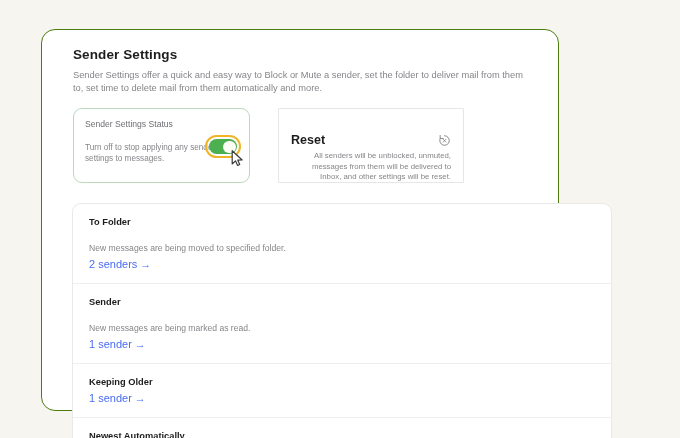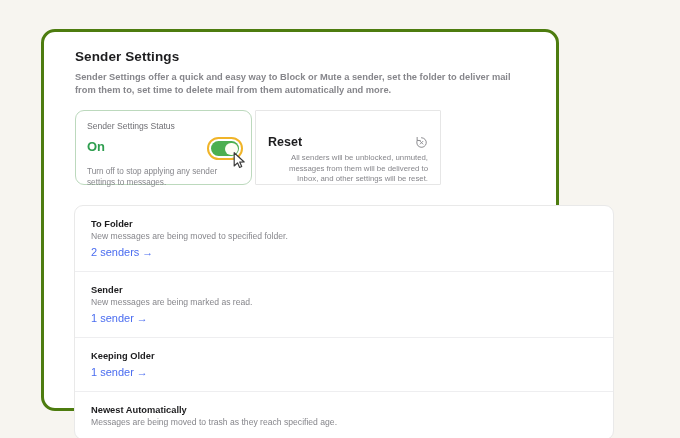--- a/index.html
+++ b/index.html
@@ -25,48 +25,47 @@
   }
 
   
   .outer-card {
     position: absolute;
     left: 41px;
     top: 29px;
     width: 518px;
     height: 382px;
     background: #ffffff;
-    border: 3px solid #4d7c0f;
+    border: 1px solid #4d7c0f;
     border-radius: 14px;
   }
 
   
   .header { padding: 16px 30px 0 31px; }
 
   .page-title {
     font-size: 13.5px;
     font-weight: bold;
     color: #1d1d1f;
     letter-spacing: .1px;
     line-height: 17px;
   }
 
   .page-desc {
     margin-top: 6px;
     font-size: 9.3px;
     color: #86868b;
     line-height: 13.2px;
     max-width: 530px;
-    font-weight: bold;
   }
 
   
   .cards-row {
     display: flex;
-    gap: 3px;
+    gap: 28px;
     padding: 13px 0 0 31px;
   }
 
   .status-card {
     position: relative;
     width: 177px;
     height: 75px;
     border: 1px solid #bcd9bd;
     border-radius: 9px;
     padding: 10px 11px 0 11px;
@@ -182,21 +181,21 @@
   .list-item { padding: 12px 16px 11px 16px; }
   .list-item + .list-item { border-top: 1px solid #eeeef0; }
 
   .item-title {
     font-size: 9.3px;
     font-weight: bold;
     color: #1d1d1f;
     line-height: 12px;
   }
   .item-desc {
-    margin-top: 1px;
+    margin-top: 15px;
     font-size: 8.6px;
     color: #86868b;
     line-height: 11px;
   }
   .item-link {
     display: inline-block;
     font-size: 11px;
     color: #4a6cf0;
     line-height: 11px;
     text-decoration: none;
@@ -212,21 +211,20 @@
 
   <div class="header">
     <div class="page-title">Sender Settings</div>
     <div class="page-desc">Sender Settings offer a quick and easy way to Block or Mute a sender, set the folder to deliver mail from them to, set time to delete mail from them automatically and more.</div>
   </div>
 
   <div class="cards-row">
 
     <div class="status-card">
       <div class="status-card-label">Sender Settings Status</div>
-      <div class="status-value">On</div>
       <div class="status-hint">Turn off to stop applying any sender settings to messages.</div>
 
       <div class="toggle-wrap">
         <div class="toggle">
           <div class="toggle-knob"></div>
         </div>
         <svg class="cursor" viewBox="0 0 12 16">
           <path d="M1 0.7 L1 13.2 L4.1 10.2 L6.1 14.6 L8.1 13.7 L6.2 9.5 L10.4 9.4 Z" fill="#ffffff" stroke="#3a3a3a" stroke-width="1.1" stroke-linejoin="round"></path>
         </svg>
       </div>

